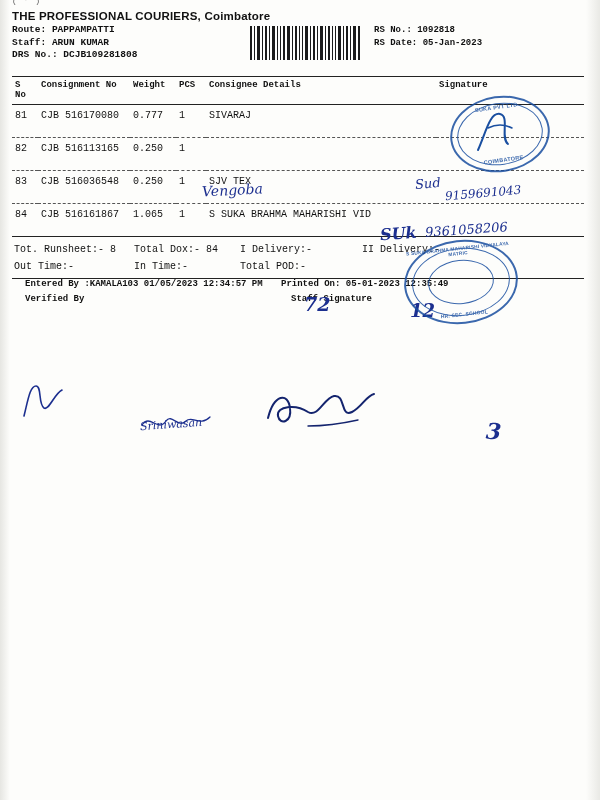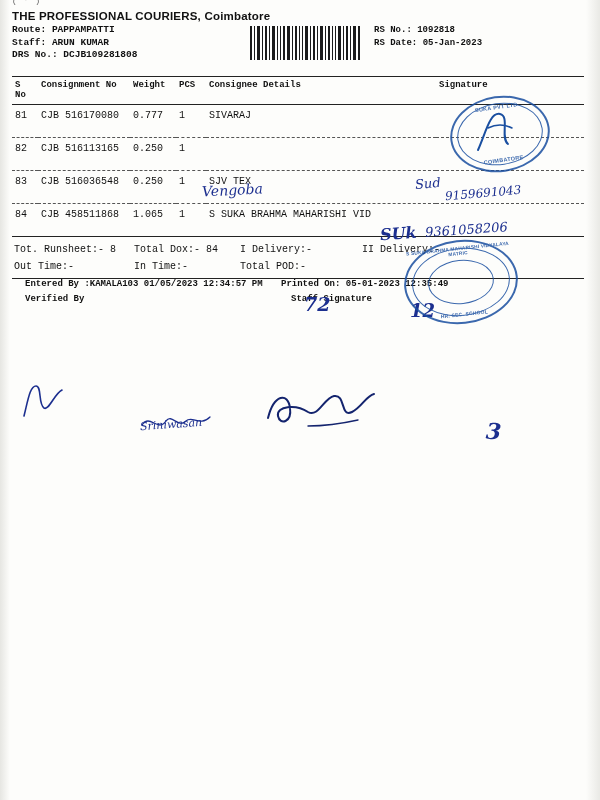--- a/index.html
+++ b/index.html
@@ -288,21 +288,21 @@
         <tr>
           <td>83</td>
           <td>CJB 516036548</td>
           <td>0.250</td>
           <td>1</td>
           <td>SJV TEX</td>
           <td></td>
         </tr>
         <tr class="last">
           <td>84</td>
-          <td>CJB 458511868</td>
+          <td>CJB 516161867</td>
           <td>1.065</td>
           <td>1</td>
           <td>S SUKA BRAHMA MAHARISHI VID</td>
           <td></td>
         </tr>
       </tbody>
     </table>
 
     <div class="totals">
       <div class="row">

